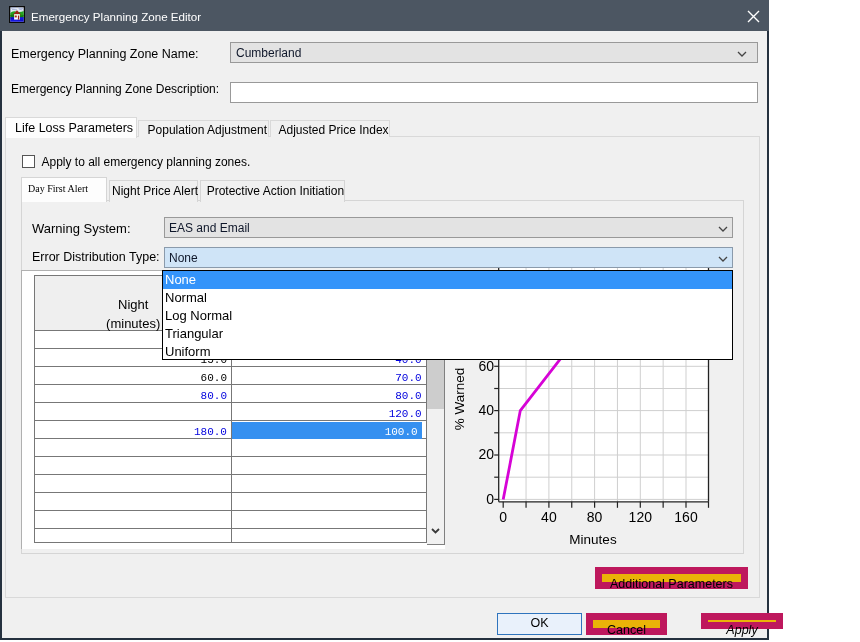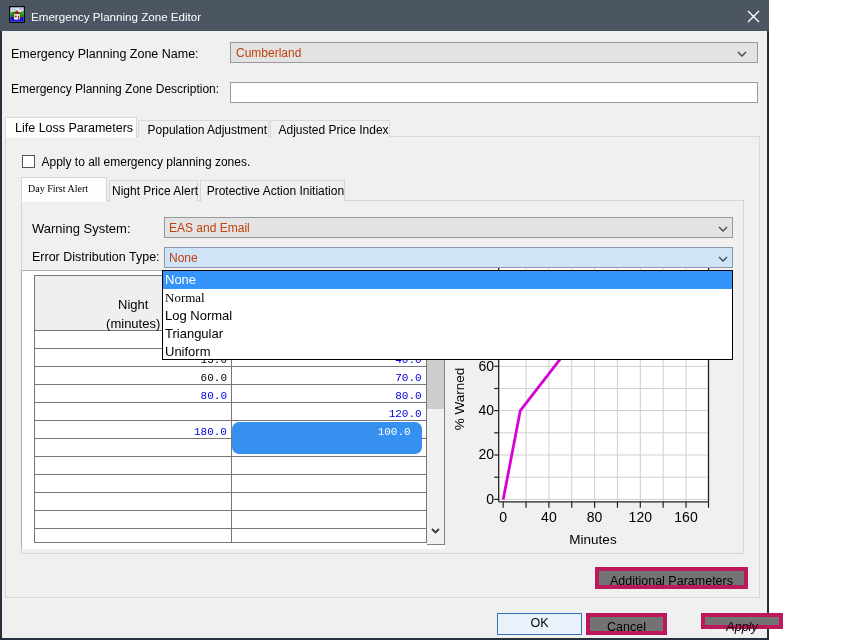--- a/index.html
+++ b/index.html
@@ -1,27 +1,27 @@
 <!DOCTYPE html>
 <html><head>
 <meta charset="utf-8">
 <style>
 * { margin:0; padding:0; box-sizing:border-box; }
 html,body { width:860px; height:642px; background:#ffffff; font-family:"Liberation Sans", sans-serif; }
 .abs { position:absolute; }
 .lbl { position:absolute; font-size:13px; color:#000; white-space:nowrap; }
-.combo { position:absolute; background:#e3e3e3; border:1px solid #999; font-size:12px; color:#c2410c; }
+.combo { position:absolute; background:#e3e3e3; border:1px solid #999; font-size:12px; color:#0f172a; }
 .combo .tx { position:absolute; left:5px; top:3px; }
-.btn { position:absolute; background:#737373; border:4px solid #be185d; font-size:12.5px; color:#000; text-align:center; }
+.btn { position:absolute; background:#eab308; border:7px solid #be185d; font-size:12.5px; color:#000; text-align:center; }
 .chev { position:absolute; }
 .r { left:0; width:390.3px; height:17px; border-bottom:1px solid #777; }
 .r span { position:absolute; top:4px; color:#0000dd; text-align:right; }
 .r span:first-child { left:0; width:191.6px; }
 .r span:last-child { left:196.6px; width:189.7px; }
-.r .sel { background:#3590f0; color:#fff; left:196.6px; top:0; height:32px; width:193.7px; padding-right:11px; padding-top:4px;border-radius:7px; }
+.r .sel { background:#3590f0; color:#fff; left:196.6px; top:0; height:17px; width:193.7px; padding-right:4px; padding-top:4px; }
 </style>
 </head>
 <body>
 <div class="abs" id="dlg" style="left:0;top:0;width:769px;height:640px;border:2px solid #25313f;background:#f0f0f0;">
 
   <div class="abs" style="left:-2px;top:-2px;width:769px;height:31px;background:#4c5662;"></div>
   <svg class="abs" style="left:7px;top:4px;" width="16" height="17" viewBox="0 0 16 17">
     <rect x="0" y="0" width="16" height="17" fill="#0a0a0a"></rect>
     <rect x="1.3" y="1.3" width="13.4" height="14.4" fill="#e4e9f2"></rect>
     <path d="M2 2.2 L7 1.5 M9 1.8 L14 2.6 M3 3.4 L8 3.8 M10 3 L13.5 4" stroke="#8f9fd0" stroke-width="0.7" fill="none"></path>
@@ -203,21 +203,21 @@
       <text x="48" y="191.4" text-anchor="end">20</text>
       <text x="48" y="147" text-anchor="end">40</text>
       <text x="48" y="102.7" text-anchor="end">60</text>
       <text transform="translate(17.5,131) rotate(-90)" text-anchor="middle" font-size="13.5">% Warned</text>
       <text x="147" y="275.5" text-anchor="middle" font-size="13.5">Minutes</text>
     </g>
   </svg>
 
   <div class="abs" style="left:160px;top:267.5px;width:571px;height:90px;background:#fff;border:1px solid #000;z-index:30;">
     <div style="height:18px;background:#3494fa;color:#fff;font-size:13px;padding-left:2px;line-height:18px;">None</div>
-    <div style="height:18px;font-size:13px;padding-left:2px;line-height:18px;font-family:Liberation Serif, serif;">Normal</div>
+    <div style="height:18px;font-size:13px;padding-left:2px;line-height:18px;">Normal</div>
     <div style="height:18px;font-size:13px;padding-left:2px;line-height:18px;">Log Normal</div>
     <div style="height:18px;font-size:13px;padding-left:2px;line-height:18px;">Triangular</div>
     <div style="height:18px;font-size:13px;padding-left:2px;line-height:18px;">Uniform</div>
   </div>
 
   <div class="btn" style="left:593px;top:565px;width:153px;height:22px;line-height:20px;">Additional Parameters</div>
 
   <div class="btn" style="left:495px;top:611px;width:85px;height:22px;line-height:18px;background:#e9f1fb;border:1.5px solid #2f74bd;line-height:19px;">OK</div>
   <div class="btn" style="left:584px;top:611px;width:81px;height:22px;line-height:20px;">Cancel</div>
   <div class="btn" style="left:699px;top:611px;width:82px;height:16px;line-height:20px;font-style:italic;">Apply</div>

